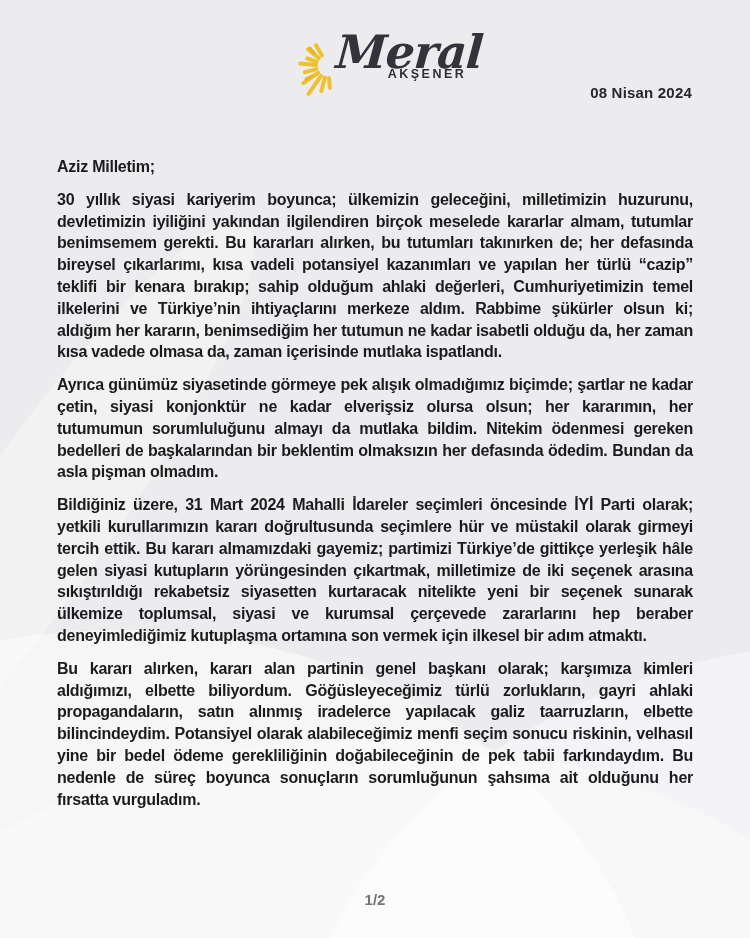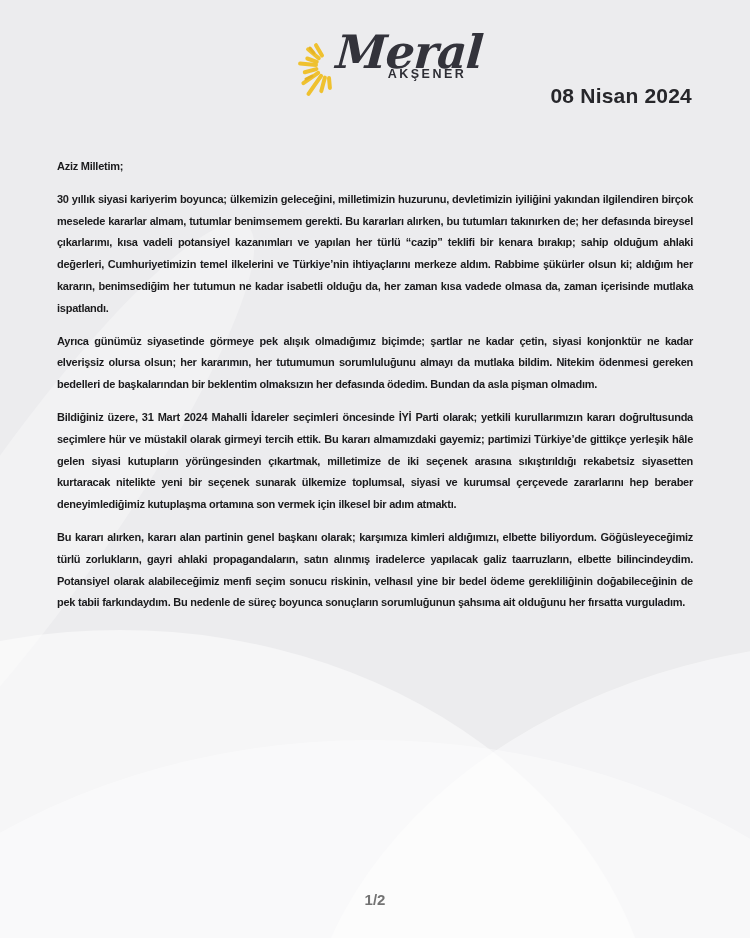--- a/index.html
+++ b/index.html
@@ -22,34 +22,34 @@
     font-size:46px;line-height:48px;
     color:#33333B;letter-spacing:-1px;
     transform:skewX(-4deg);
   }
   .logo-surname{
     font-size:12.5px;font-weight:bold;letter-spacing:2.5px;
     color:#2E2E35;align-self:flex-end;margin-top:-9px;margin-right:16px;
   }
   .date{
     position:absolute;top:84px;right:58px;
-    font-size:21px;font-weight:bold;color:#27272B;
+    font-size:15px;font-weight:bold;color:#27272B;
     letter-spacing:0.2px;
   }
   .title{
     margin-top:50px;
     text-align:center;
     font-size:17px;font-weight:bold;
     letter-spacing:-0.2px;
     color:#151518;
   }
   .body-text{margin-top:44px;}
   .body-text p{
     margin:0 0 11px 0;
-    font-size:11px;font-weight:bold;
+    font-size:16px;font-weight:bold;
     line-height:21.8px;
     letter-spacing:-0.25px;
     text-align:justify;
     color:#1B1B1D;
   }
   .salutation{text-align:left !important;}
   .page-number{
     position:absolute;bottom:30px;left:0;width:100%;
     text-align:center;
     font-size:15px;font-weight:bold;color:#737373;

